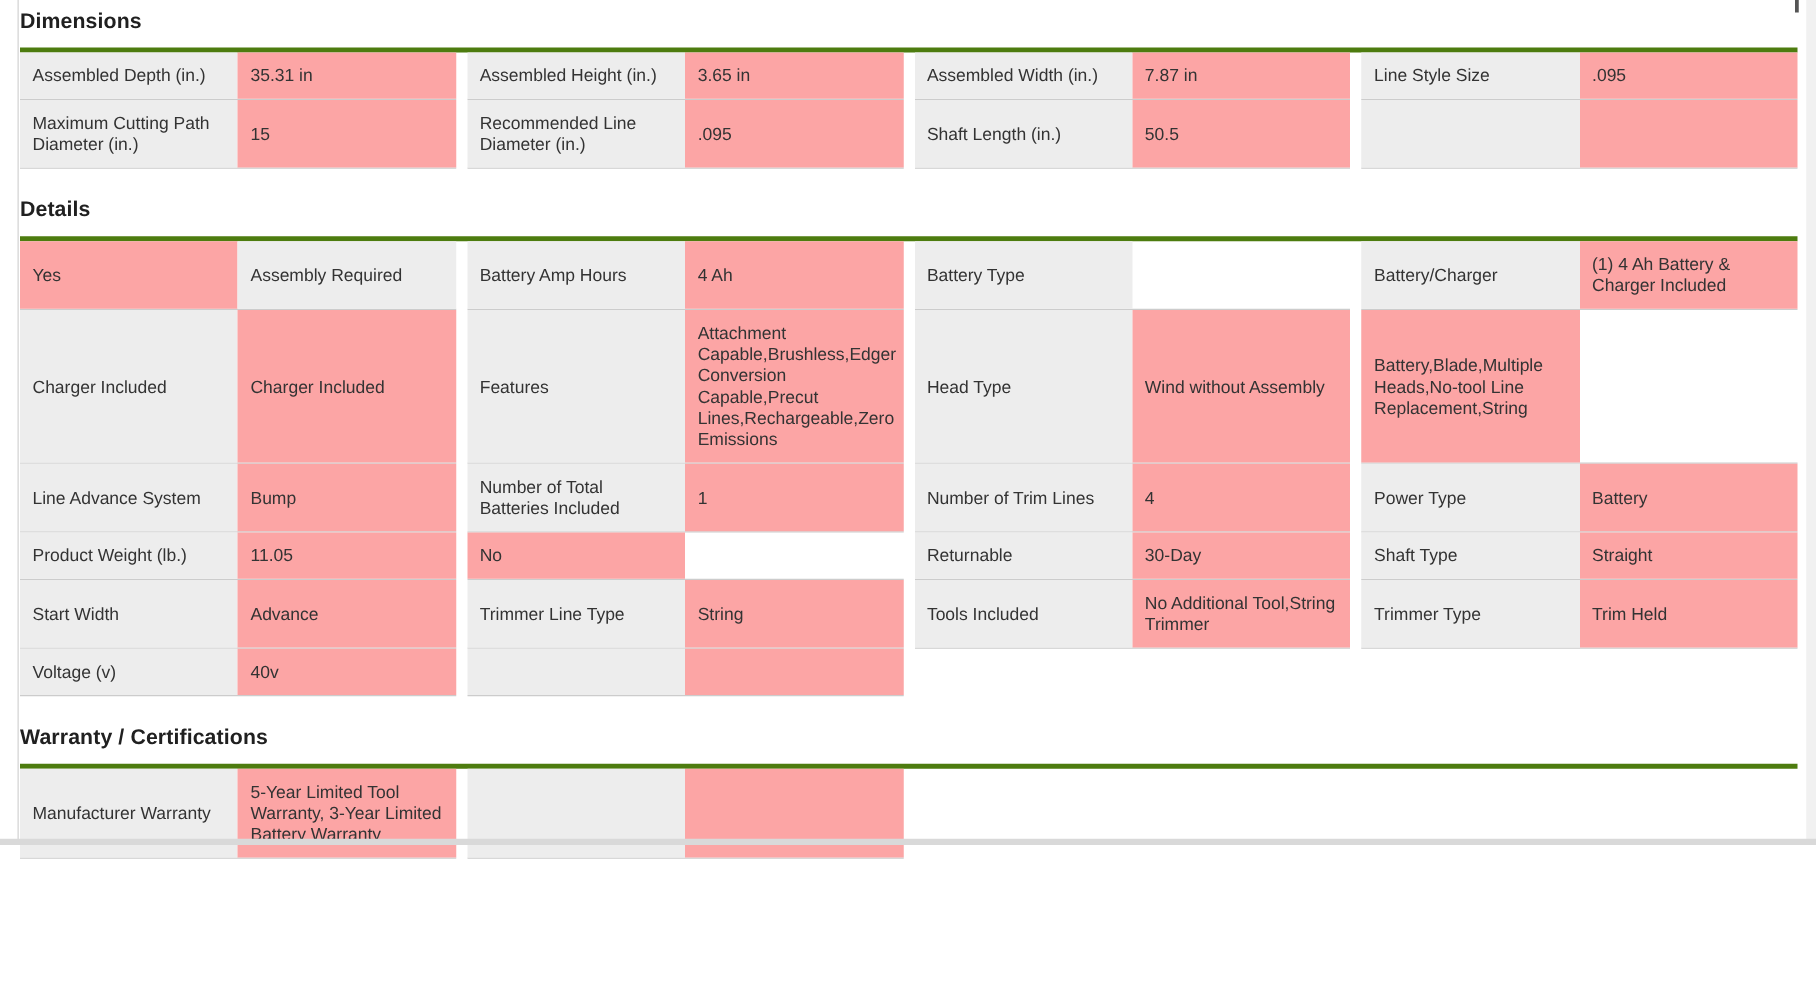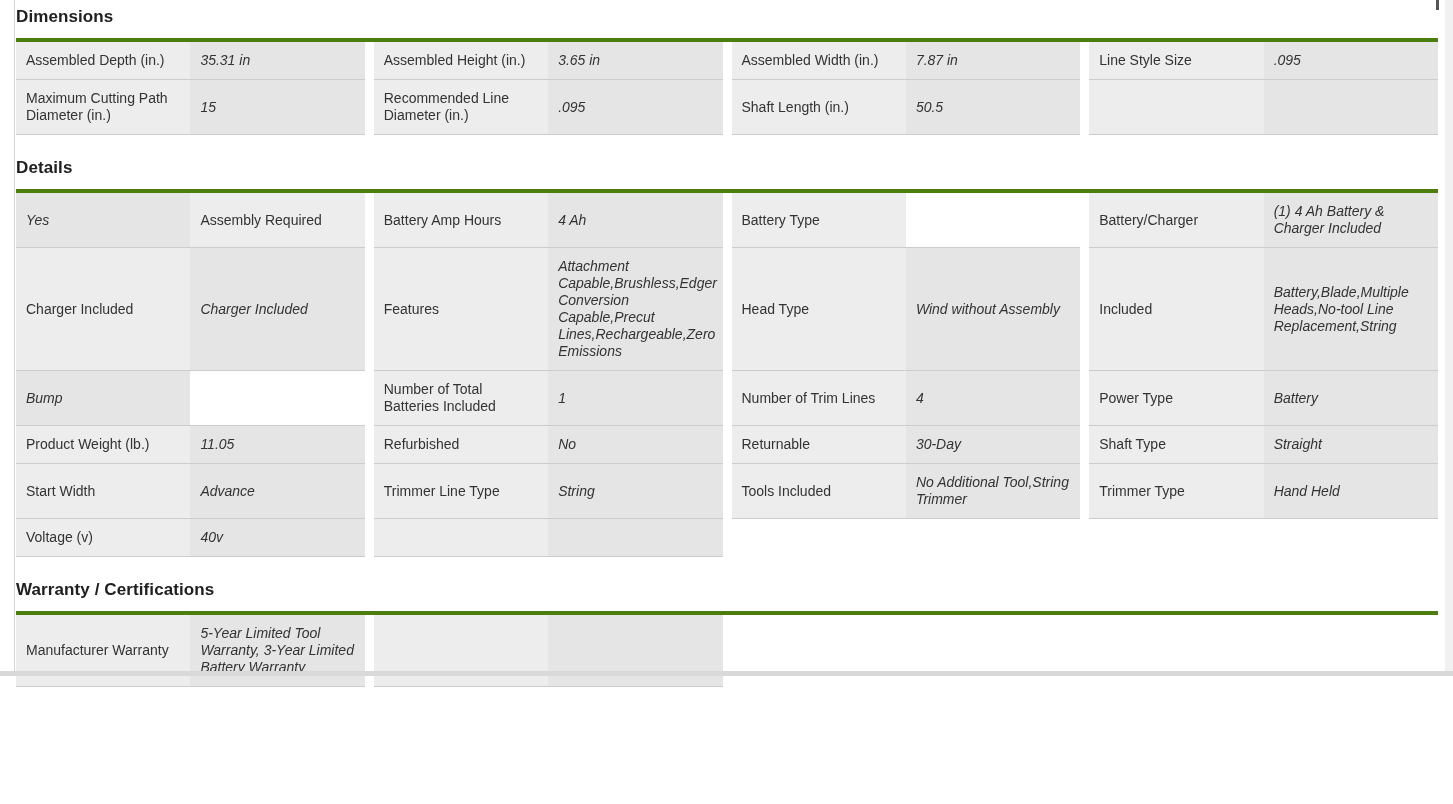--- a/index.html
+++ b/index.html
@@ -88,22 +88,21 @@
     display: flex;
     align-items: center;
   }
   .cell.label {
     width: 50%;
     flex-shrink: 0;
     background: #ededed;
   }
   .cell.value {
     width: 50%;
-    background: #e5e5e5;
-    font-style: italic;
+    background: #fca5a5;
   }
 </style>
 </head>
 <body>
 
 <div class="page">
   <div class="left-edge-line"></div>
   <div class="content" id="content-root">
       <div class="section">
         <div class="section-title">Dimensions</div>
@@ -166,44 +165,43 @@
           </div>
           <div class="spec-row">
             <div class="cell label">Features</div>
             <div class="cell value">Attachment Capable,Brushless,Edger Conversion Capable,Precut Lines,Rechargeable,Zero Emissions</div>
           </div>
           <div class="spec-row">
             <div class="cell label">Head Type</div>
             <div class="cell value">Wind without Assembly</div>
           </div>
           <div class="spec-row">
-            <div class="cell label">Included</div>
             <div class="cell value">Battery,Blade,Multiple Heads,No-tool Line Replacement,String</div>
           </div>
           <div class="spec-row">
+            <div class="cell label">Line Advance System</div>
             <div class="cell value">Bump</div>
           </div>
           <div class="spec-row">
             <div class="cell label">Number of Total Batteries Included</div>
             <div class="cell value">1</div>
           </div>
           <div class="spec-row">
             <div class="cell label">Number of Trim Lines</div>
             <div class="cell value">4</div>
           </div>
           <div class="spec-row">
             <div class="cell label">Power Type</div>
             <div class="cell value">Battery</div>
           </div>
           <div class="spec-row">
             <div class="cell label">Product Weight (lb.)</div>
             <div class="cell value">11.05</div>
           </div>
           <div class="spec-row">
-            <div class="cell label">Refurbished</div>
             <div class="cell value">No</div>
           </div>
           <div class="spec-row">
             <div class="cell label">Returnable</div>
             <div class="cell value">30-Day</div>
           </div>
           <div class="spec-row">
             <div class="cell label">Shaft Type</div>
             <div class="cell value">Straight</div>
           </div>
@@ -214,21 +212,21 @@
           <div class="spec-row">
             <div class="cell label">Trimmer Line Type</div>
             <div class="cell value">String</div>
           </div>
           <div class="spec-row">
             <div class="cell label">Tools Included</div>
             <div class="cell value">No Additional Tool,String Trimmer</div>
           </div>
           <div class="spec-row">
             <div class="cell label">Trimmer Type</div>
-            <div class="cell value">Hand Held</div>
+            <div class="cell value">Trim Held</div>
           </div>
           <div class="spec-row">
             <div class="cell label">Voltage (v)</div>
             <div class="cell value">40v</div>
           </div>
           <div class="spec-row">
             <div class="cell label"></div>
             <div class="cell value"></div>
           </div>
         </div>

